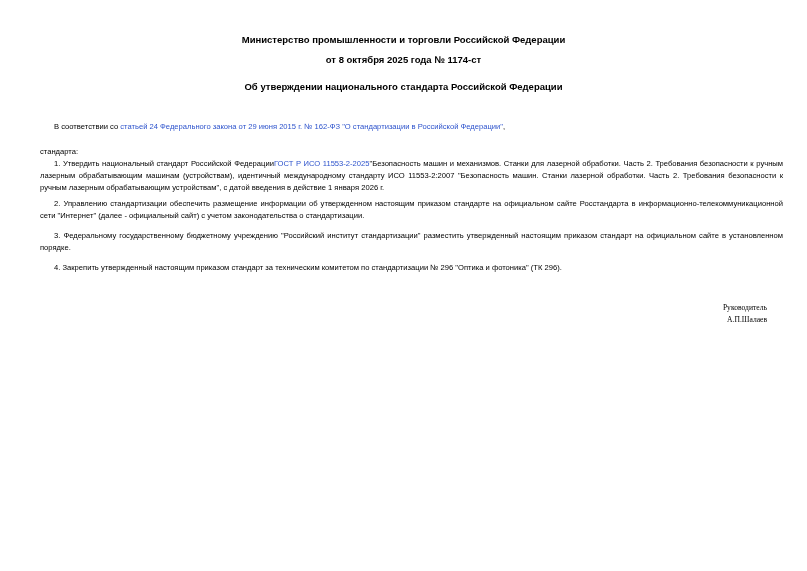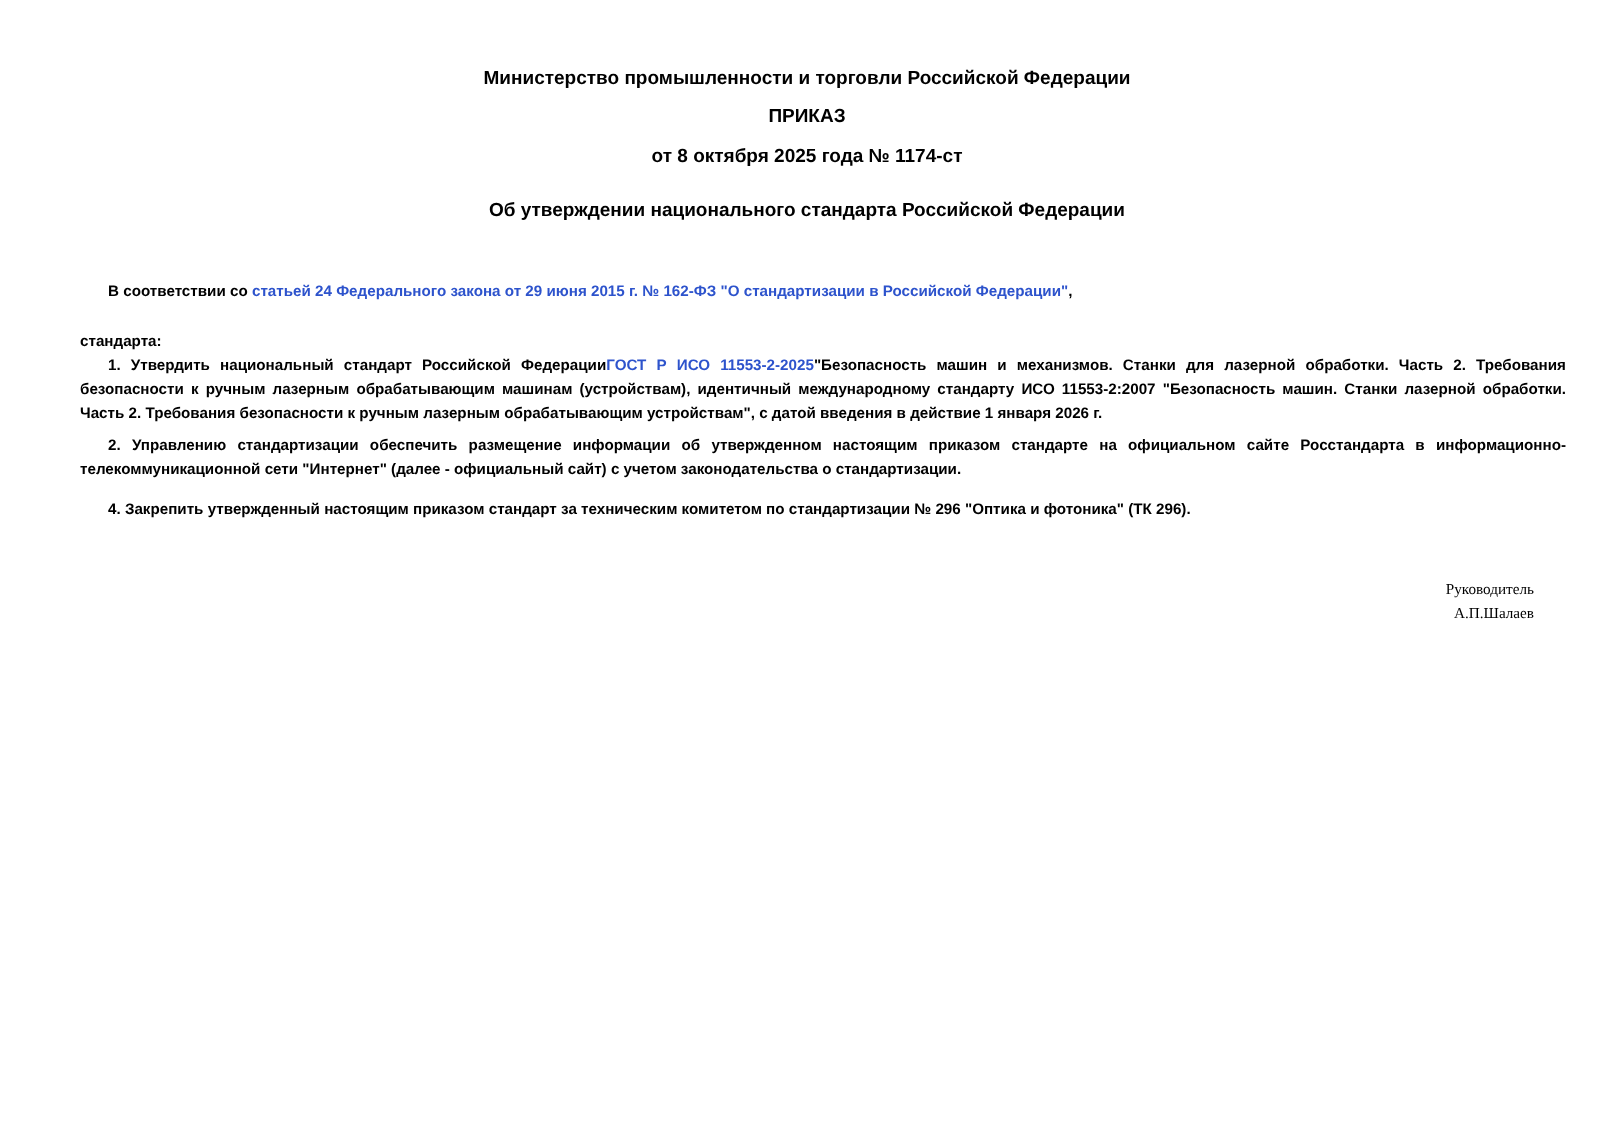--- a/index.html
+++ b/index.html
@@ -28,21 +28,20 @@
   .doc-title  { margin-top: 15px; text-align: center; }
 
   .doc-body {
     margin: 28px 24px 0 40px;
     font-size: 7.6px;
     line-height: 12px;
   }
   .doc-body p {
     margin: 0;
     text-align: justify;
-    font-weight: bold;
   }
   .p-indent { text-indent: 14px; }
   .mb13 { margin-bottom: 13px !important; }
   .mb9  { margin-bottom: 9px  !important; }
   .mb8  { margin-bottom: 8px  !important; }
   .mb4  { margin-bottom: 4px  !important; }
   .mb0  { margin-bottom: 0    !important; }
 
   a.doc-link {
     color: var(--link-color, #2d53cc);
@@ -59,36 +58,36 @@
     font-family: Liberation Serif, serif;
   }
 </style>
 </head>
 <body>
 
 <div class="page">
 
   <div class="doc-header">
     <div>Министерство промышленности и торговли Российской Федерации</div>
-    <div class="doc-type">ПРИКАЗ</div>
     <div class="doc-date">от 8 октября 2025 года № 1174-ст</div>
     <div class="doc-title">Об утверждении национального стандарта Российской Федерации</div>
   </div>
 
   <div class="doc-body">
 
     <p class="p-indent mb13"><span>В соответствии со </span><a class="doc-link">статьей 24 Федерального закона от 29 июня 2015 г. № 162-ФЗ "О стандартизации в Российской Федерации"</a><span>,</span></p>
 
     <p class="mb0">стандарта:</p>
 
     <p class="p-indent mb4"><span>1. Утвердить национальный стандарт Российской Федерации</span><a class="doc-link">ГОСТ Р ИСО 11553-2-2025</a><span>"Безопасность машин и механизмов. Станки для лазерной обработки. Часть 2. Требования безопасности к ручным лазерным обрабатывающим машинам (устройствам), идентичный международному стандарту ИСО 11553-2:2007 "Безопасность машин. Станки лазерной обработки. Часть 2. Требования безопасности к ручным лазерным обрабатывающим устройствам", с датой введения в действие 1 января 2026 г.</span></p>
 
 
     <p class="p-indent mb8">2. Управлению стандартизации обеспечить размещение информации об утвержденном настоящим приказом стандарте на официальном сайте Росстандарта в информационно-телекоммуникационной сети "Интернет" (далее - официальный сайт) с учетом законодательства о стандартизации.</p>
 
+    <p class="p-indent mb8">3. Федеральному государственному бюджетному учреждению "Российский институт стандартизации" разместить утвержденный настоящим приказом стандарт на официальном сайте в установленном порядке.</p>
 
     <p class="p-indent mb0">4. Закрепить утвержденный настоящим приказом стандарт за техническим комитетом по стандартизации № 296 "Оптика и фотоника" (ТК 296).</p>
 
   </div>
 
   <div class="signature">
     <div>Руководитель</div>
     <div>А.П.Шалаев</div>
   </div>
 

